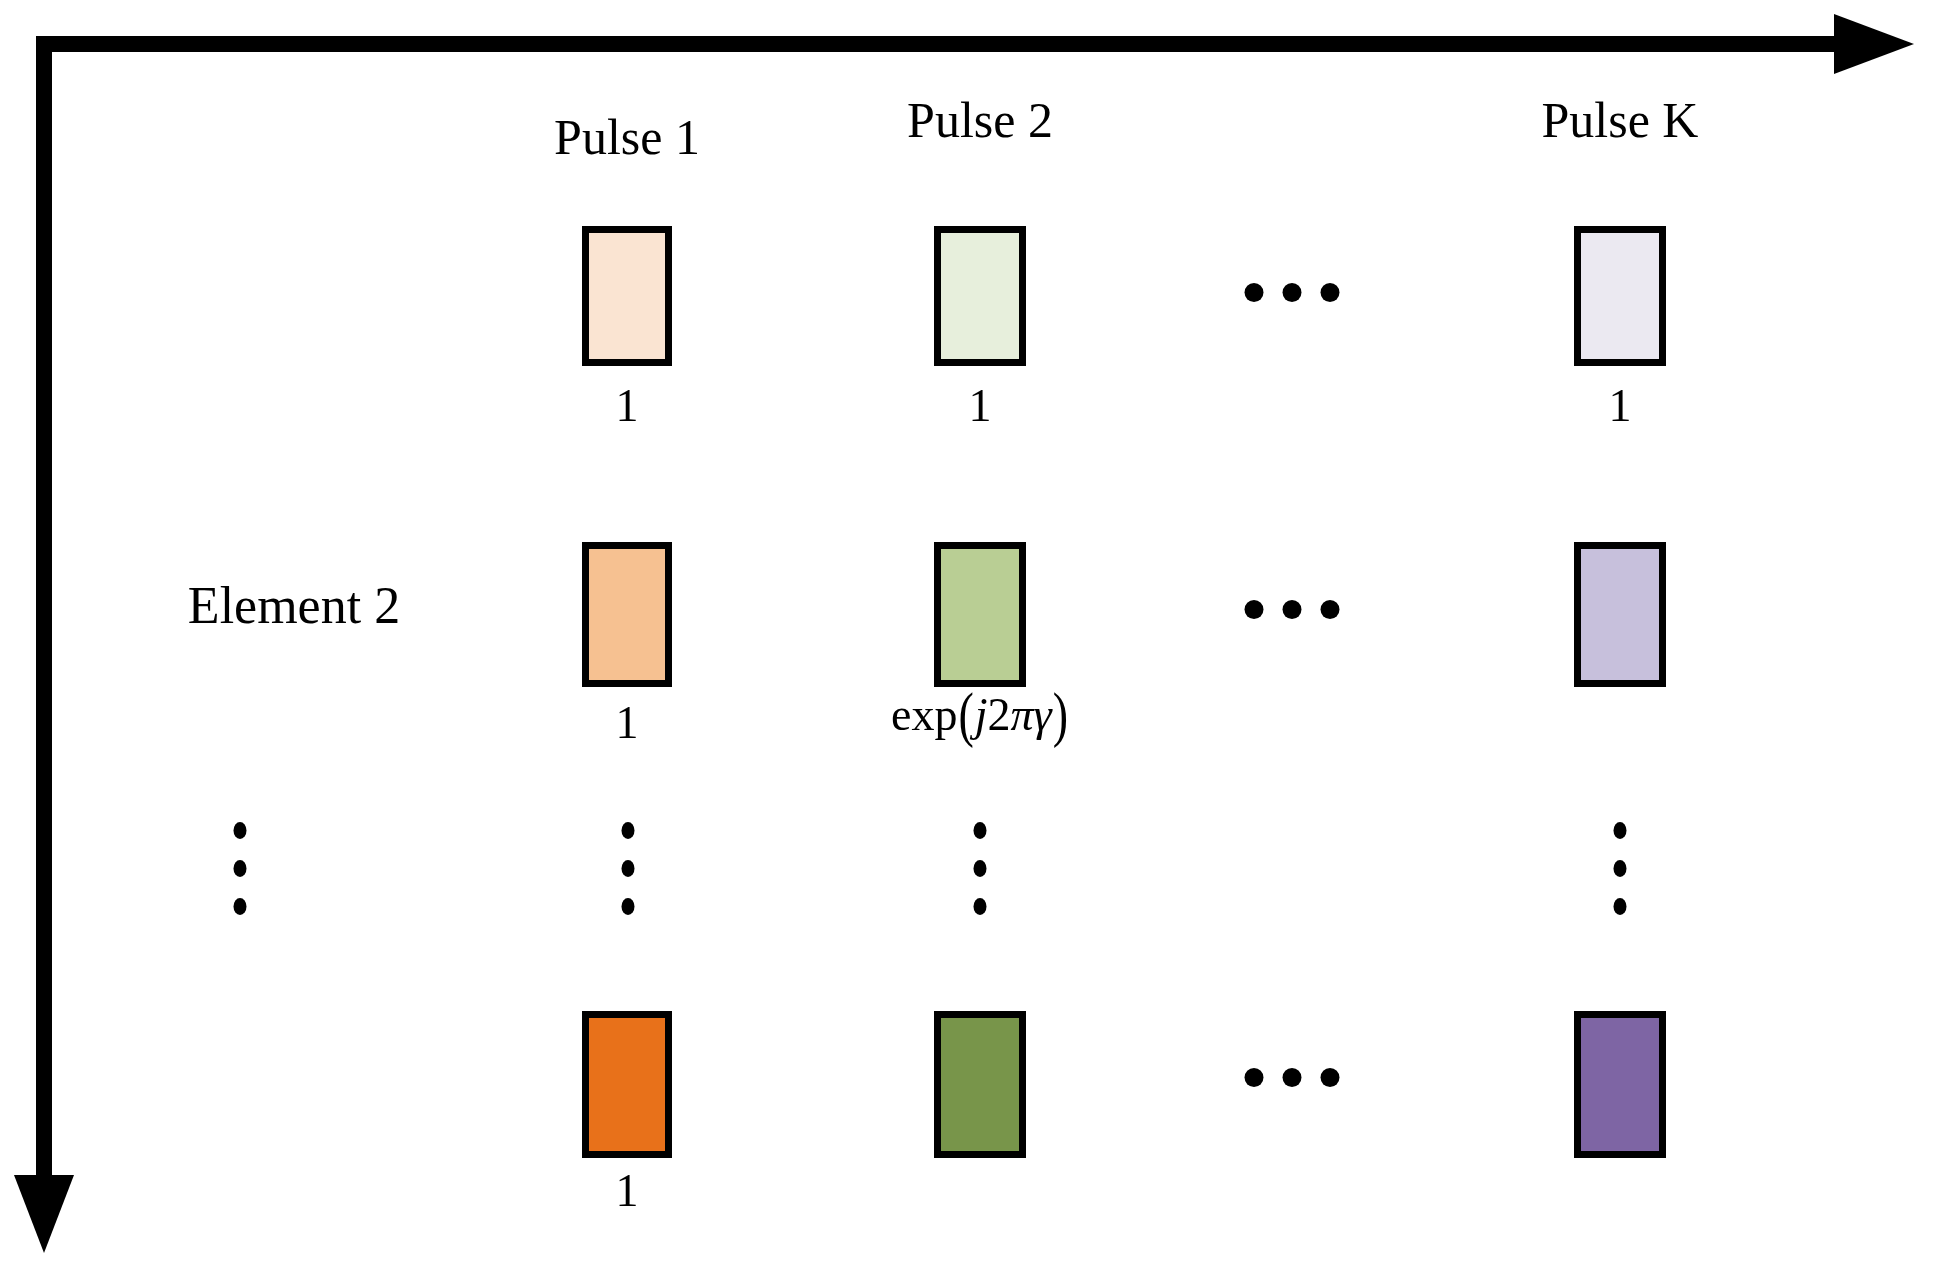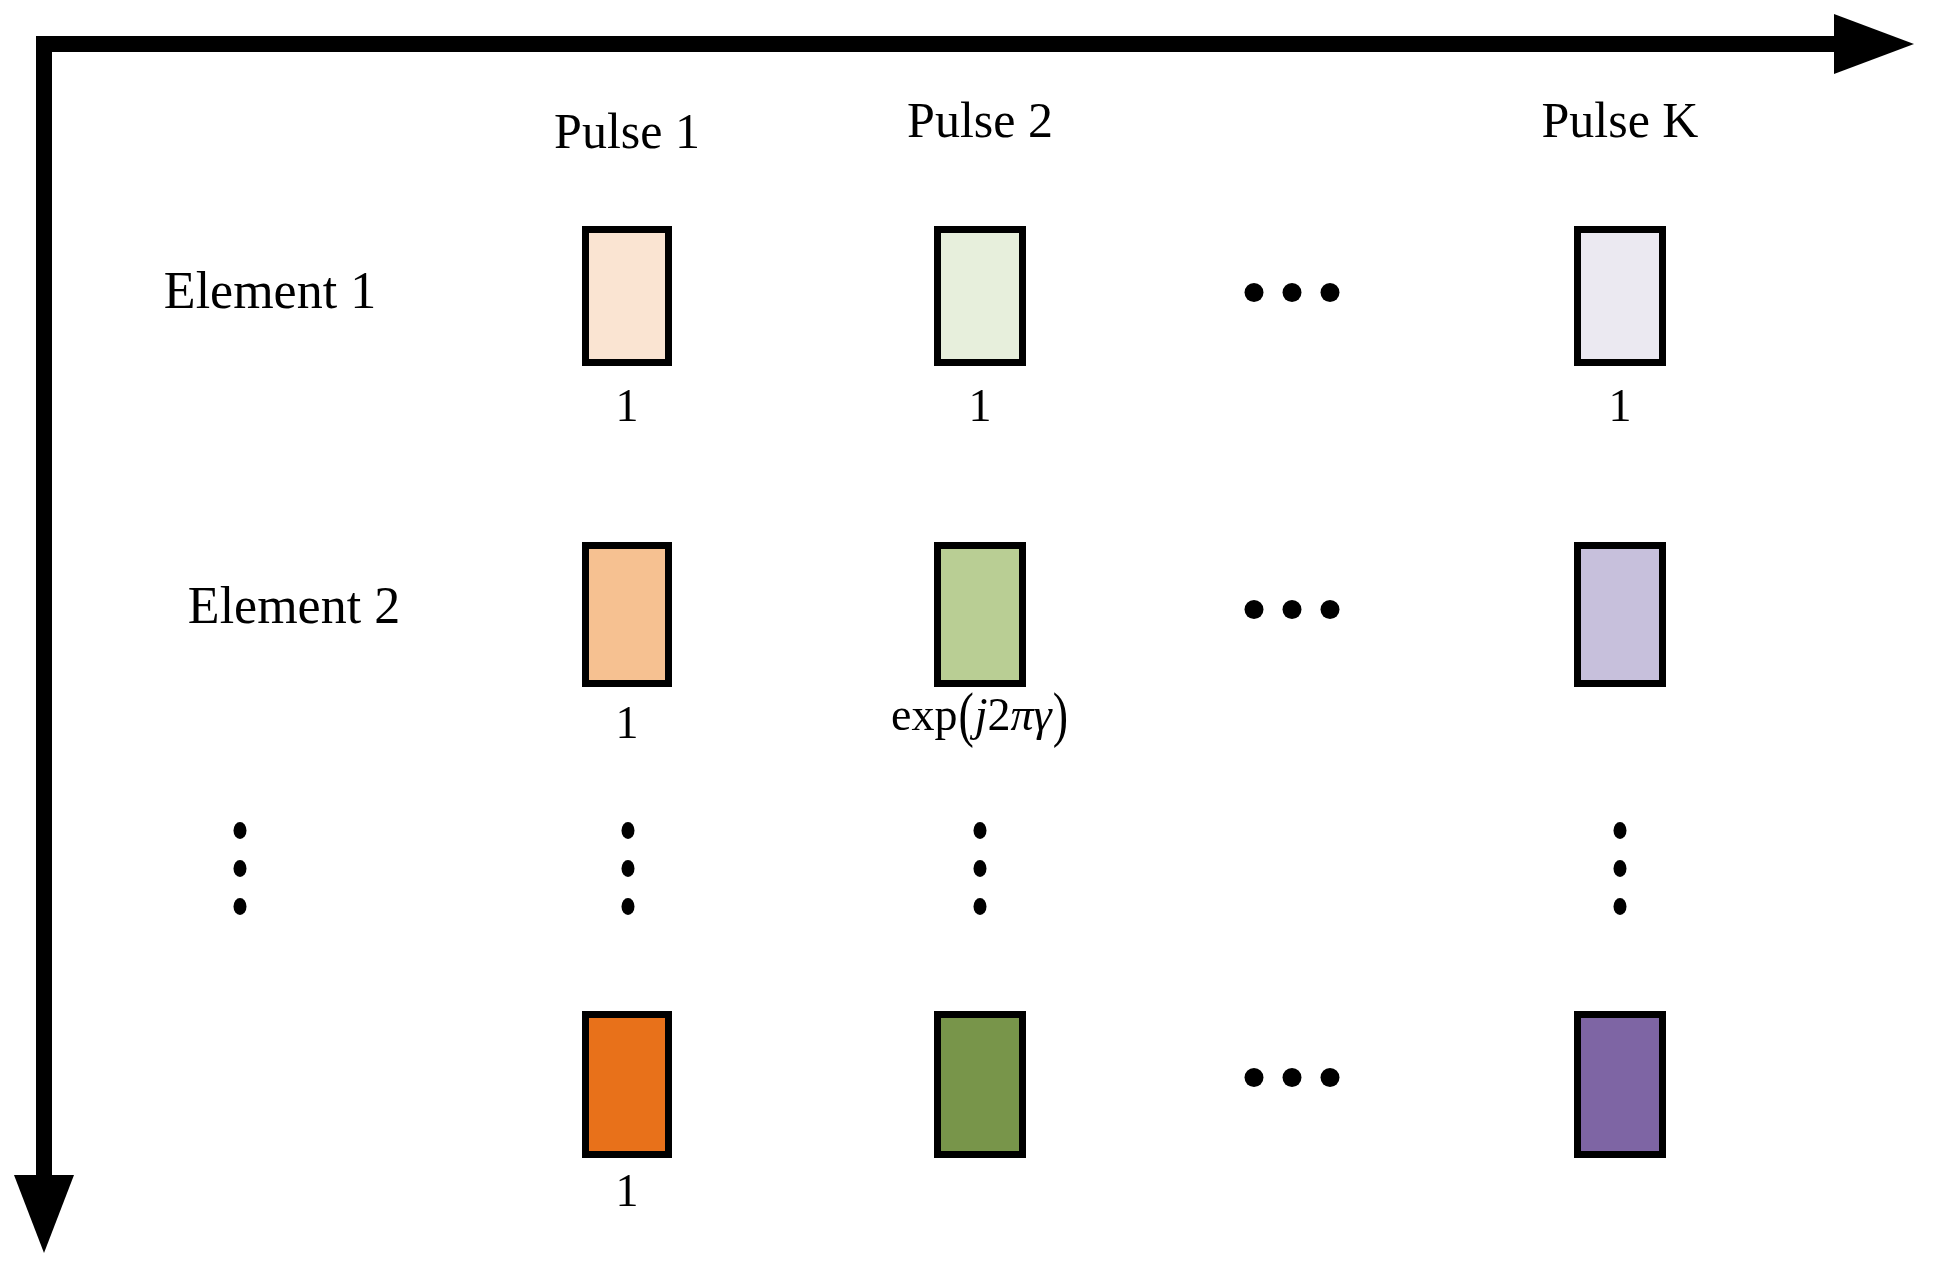--- a/index.html
+++ b/index.html
@@ -127,25 +127,24 @@
 </head>
 <body>
 
 <div id="canvas">
 
   <div class="axis-h-line"></div>
   <div class="axis-h-head"></div>
   <div class="axis-v-line"></div>
   <div class="axis-v-head"></div>
 
-  <div class="col-header" style="left:627px; top:106px;">Pulse 1</div>
+  <div class="col-header" style="left:627px; top:112px;">Pulse 1</div>
   <div class="col-header" style="left:980px; top:95px;">Pulse 2</div>
   <div class="col-header" style="left:1620px; top:95px;">Pulse K</div>
 
-  <div class="row-label" style="left:270px; top:265px;">Element 1</div>
   <div class="row-label" style="left:270px; top:580px;margin-left:24px;">Element 2</div>
 
   <div class="pbox" style="left: 582px; top: 226px; width: 90px; height: 140px; background: rgb(250, 228, 210);"></div>
   <div class="cell-label" style="left:627px; top:383px;">1</div>
 
   <div class="pbox" style="left: 934px; top: 226px; width: 92px; height: 140px; background: rgb(231, 239, 220);"></div>
   <div class="cell-label" style="left:980px; top:383px;">1</div>
 
   <div class="hdots" style="left:1292px; top:283px;">
     <i></i>

